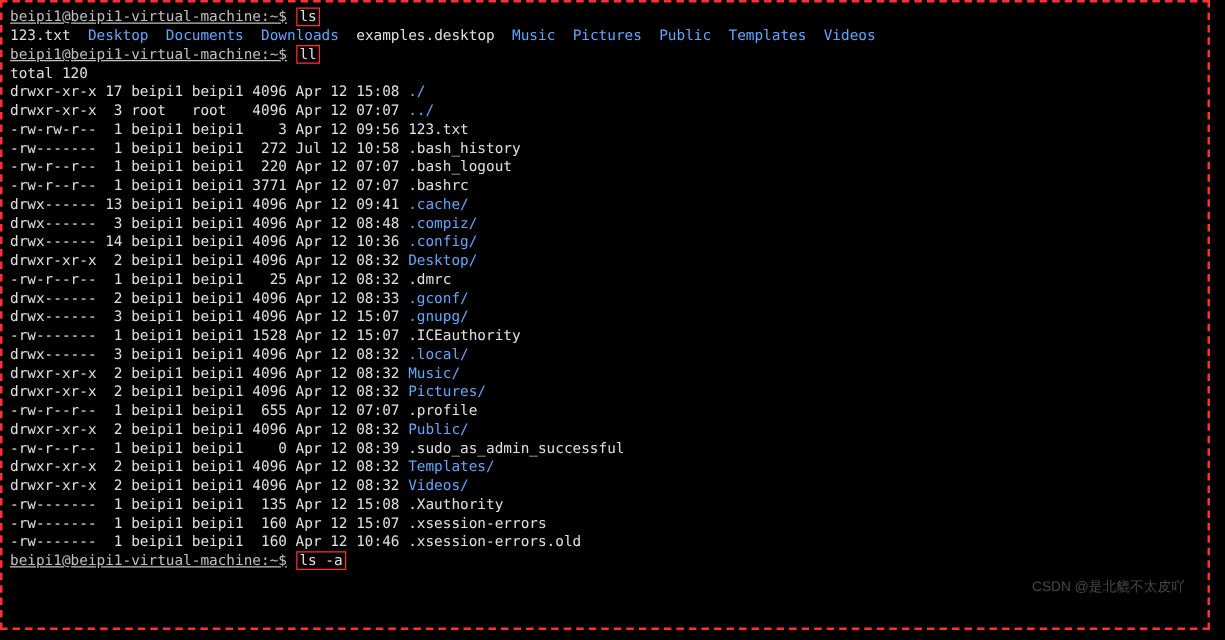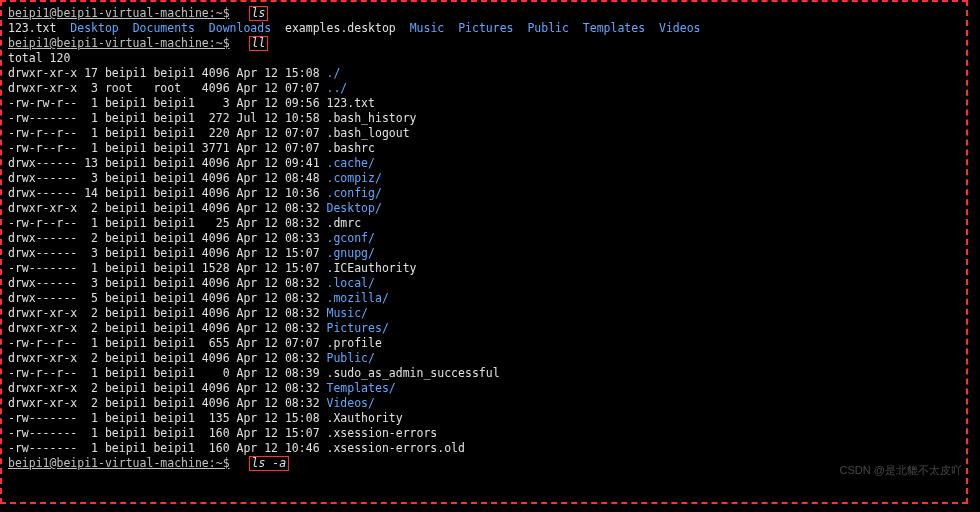--- a/index.html
+++ b/index.html
@@ -24,27 +24,26 @@
   }
   .line { white-space: pre; }
   .prompt { color: #c0c0c0; text-decoration: underline; }
   .cmd { color: #e0e0e0; }
   .dir { color: #5fa8ff; }
   .plain { color: #e0e0e0; }
   .hl {
     display: inline-block;
     border: 1.5px solid #ff3030;
     padding: 0 2px;
-    margin: -1px 12px;
+    margin: -1px 0;
     line-height: 13px;
-    font-style: italic;
   }
   .watermark {
     position: absolute;
-    right: 4px;
+    right: 18px;
     bottom: 24px;
     color: rgba(200,200,200,0.35);
     font-size: 11px;
     font-family: sans-serif;
     pointer-events: none;
   }
 </style>
 </head>
 <body>
 
@@ -64,21 +63,20 @@
       <div class="line"><span>-rw-r--r--  1 beipi1 beipi1 3771 Apr 12 07:07 </span><span class="plain">.bashrc</span></div>
       <div class="line"><span>drwx------ 13 beipi1 beipi1 4096 Apr 12 09:41 </span><span class="dir">.cache/</span></div>
       <div class="line"><span>drwx------  3 beipi1 beipi1 4096 Apr 12 08:48 </span><span class="dir">.compiz/</span></div>
       <div class="line"><span>drwx------ 14 beipi1 beipi1 4096 Apr 12 10:36 </span><span class="dir">.config/</span></div>
       <div class="line"><span>drwxr-xr-x  2 beipi1 beipi1 4096 Apr 12 08:32 </span><span class="dir">Desktop/</span></div>
       <div class="line"><span>-rw-r--r--  1 beipi1 beipi1   25 Apr 12 08:32 </span><span class="plain">.dmrc</span></div>
       <div class="line"><span>drwx------  2 beipi1 beipi1 4096 Apr 12 08:33 </span><span class="dir">.gconf/</span></div>
       <div class="line"><span>drwx------  3 beipi1 beipi1 4096 Apr 12 15:07 </span><span class="dir">.gnupg/</span></div>
       <div class="line"><span>-rw-------  1 beipi1 beipi1 1528 Apr 12 15:07 </span><span class="plain">.ICEauthority</span></div>
       <div class="line"><span>drwx------  3 beipi1 beipi1 4096 Apr 12 08:32 </span><span class="dir">.local/</span></div>
-      <div class="line"><span>drwx------  5 beipi1 beipi1 4096 Apr 12 08:32 </span><span class="dir">.mozilla/</span></div>
       <div class="line"><span>drwxr-xr-x  2 beipi1 beipi1 4096 Apr 12 08:32 </span><span class="dir">Music/</span></div>
       <div class="line"><span>drwxr-xr-x  2 beipi1 beipi1 4096 Apr 12 08:32 </span><span class="dir">Pictures/</span></div>
       <div class="line"><span>-rw-r--r--  1 beipi1 beipi1  655 Apr 12 07:07 </span><span class="plain">.profile</span></div>
       <div class="line"><span>drwxr-xr-x  2 beipi1 beipi1 4096 Apr 12 08:32 </span><span class="dir">Public/</span></div>
       <div class="line"><span>-rw-r--r--  1 beipi1 beipi1    0 Apr 12 08:39 </span><span class="plain">.sudo_as_admin_successful</span></div>
       <div class="line"><span>drwxr-xr-x  2 beipi1 beipi1 4096 Apr 12 08:32 </span><span class="dir">Templates/</span></div>
       <div class="line"><span>drwxr-xr-x  2 beipi1 beipi1 4096 Apr 12 08:32 </span><span class="dir">Videos/</span></div>
       <div class="line"><span>-rw-------  1 beipi1 beipi1  135 Apr 12 15:08 </span><span class="plain">.Xauthority</span></div>
       <div class="line"><span>-rw-------  1 beipi1 beipi1  160 Apr 12 15:07 </span><span class="plain">.xsession-errors</span></div>
       <div class="line"><span>-rw-------  1 beipi1 beipi1  160 Apr 12 10:46 </span><span class="plain">.xsession-errors.old</span></div>

